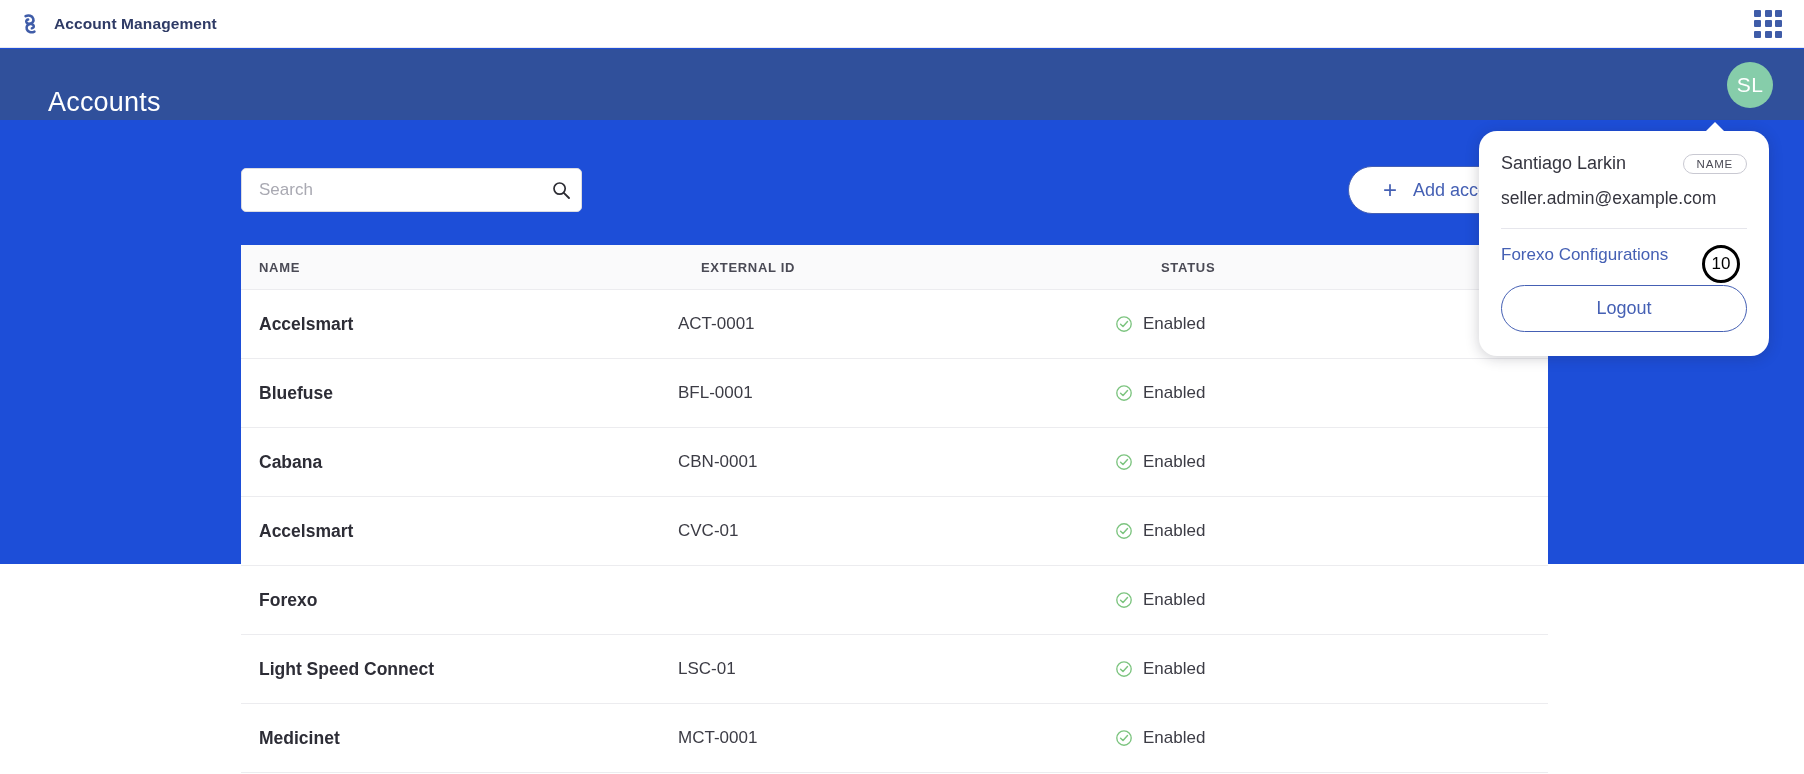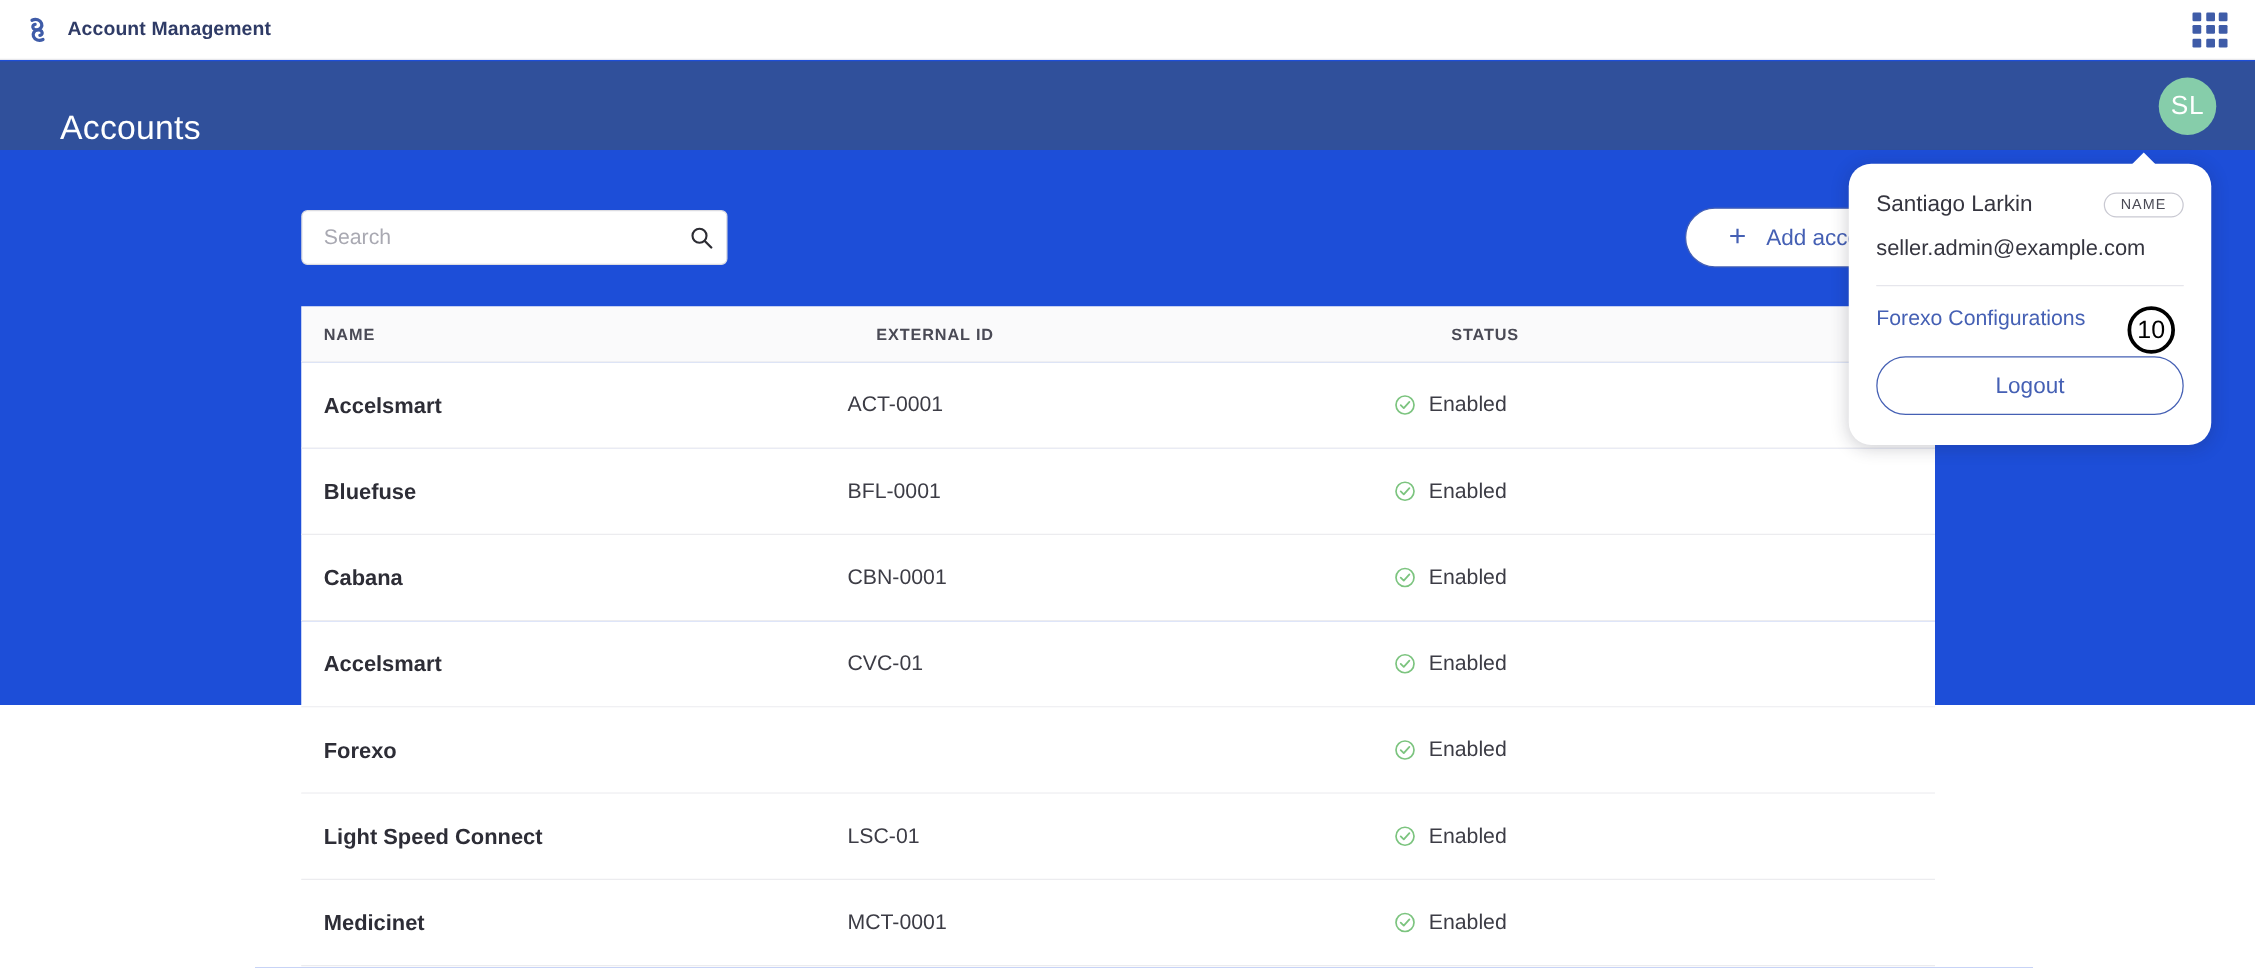--- a/index.html
+++ b/index.html
@@ -123,21 +123,21 @@
     margin-top: 20px; display: block; width: 100%; height: 47px;
     border: 1.6px solid #4560b4; border-radius: 25px; background: #fff;
     color: #4560b4; font-size: 18px; font-family: "Liberation Sans", sans-serif;
     cursor: pointer;
   }
   .annot-marker {
     position: absolute; left: 1702px; top: 245px;
     width: 38px; height: 38px; border-radius: 50%;
     border: 3px solid #000000; background: #ffffff;
     display: flex; align-items: center; justify-content: center;
-    font-size: 20px; color: #000; z-index: 60;
+    font-size: 17px; color: #000; z-index: 60;
   }
 </style>
 </head>
 <body>
 
 <div class="page">
 
   <div class="appbar">
     <div class="brand">
       <svg class="brand-logo" viewBox="0 0 26 26">

